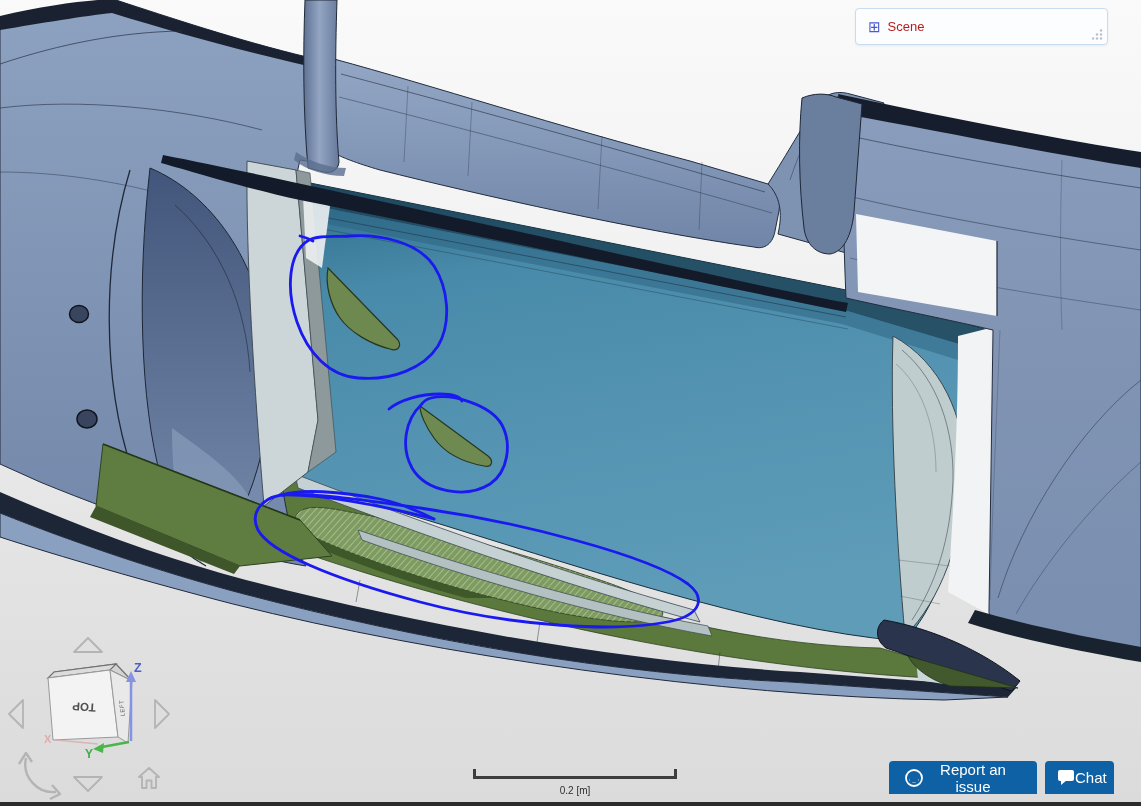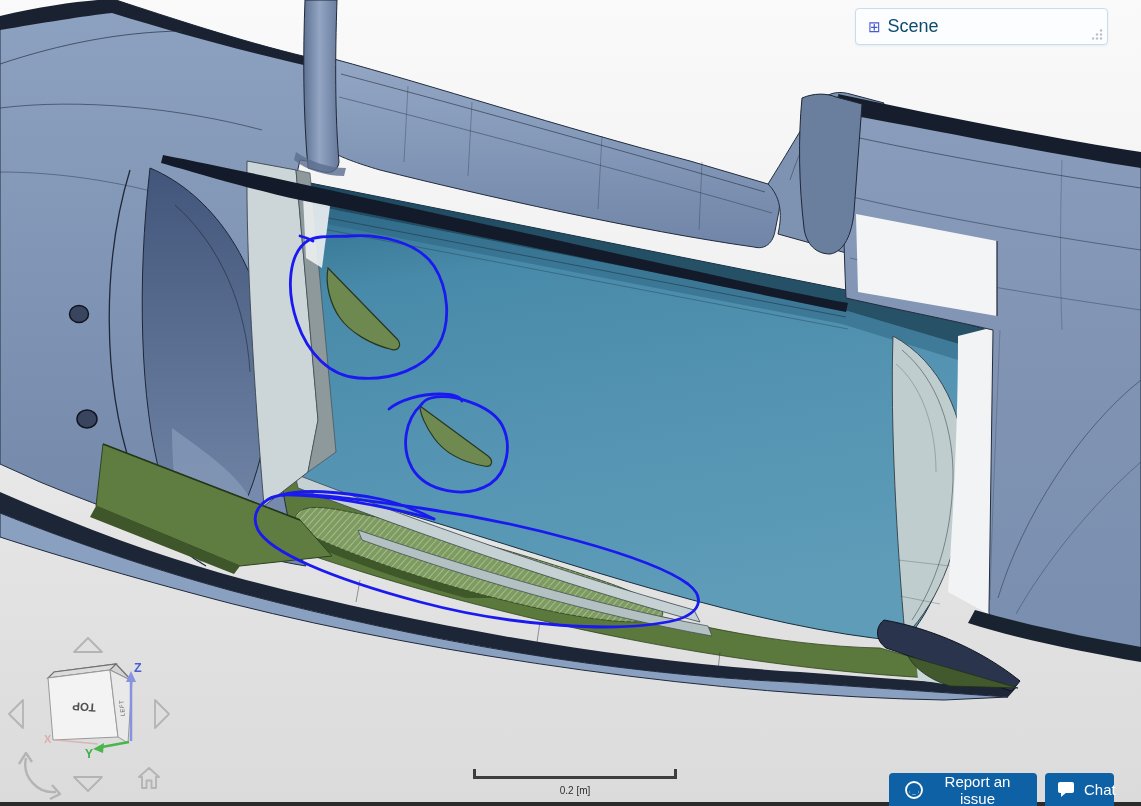--- a/index.html
+++ b/index.html
@@ -11,33 +11,33 @@
   }
   .scene-svg{position:absolute;left:0;top:0;}
   
   .scene-panel{
     position:absolute;top:8px;right:33px;width:253px;height:37px;
     background:#fcfdff;border:1px solid #c7dcee;border-radius:4px;
     display:flex;align-items:center;padding:0 12px;
     box-shadow:0 1px 2px rgba(120,150,180,.12);
   }
   .scene-panel .expand{color:#4a5bd0;font-size:15px;line-height:1;margin-right:7px;cursor:pointer;}
-  .scene-panel .label{color:#0c4a6e;font-size:18px;}
+  .scene-panel .label{color:#b91c1c;font-size:13px;}
   .scene-panel .grip{position:absolute;right:4px;bottom:4px;cursor:nwse-resize;}
   
   .scale-bar{position:absolute;left:473px;top:769px;width:204px;text-align:center;}
   .scale-bar .bar{height:10px;border-left:3px solid #3d3d3d;border-right:3px solid #3d3d3d;border-bottom:3px solid #3d3d3d;}
   .scale-bar .lbl{margin-top:6px;font-size:10px;color:#2f2f2f;}
   
   .bottom-bar{position:absolute;left:0;bottom:0;width:100%;height:4px;background:#2b2b2b;}
   
   .btn{
-    position:absolute;bottom:0;height:33px;border:none;cursor:pointer;
+    position:absolute;bottom:12px;height:33px;border:none;cursor:pointer;
     background:#0e61a4;color:#fff;border-radius:4px 4px 0 0;
-    display:flex;align-items:center;gap:9px;padding:0 15px;
+    display:flex;align-items:center;padding:0 15px;
     font-family:"Liberation Sans",sans-serif;font-size:15px;
   }
   .btn.report{right:104px;width:148px;}
   .btn.chat{right:27px;width:69px;padding:16px 12px;}
   .btn svg{flex:0 0 auto;}
   
   .nav-cluster{position:absolute;left:0;top:628px;}
   .nav-cluster text{font-family:"Liberation Sans",sans-serif;}
 </style>
 </head>

